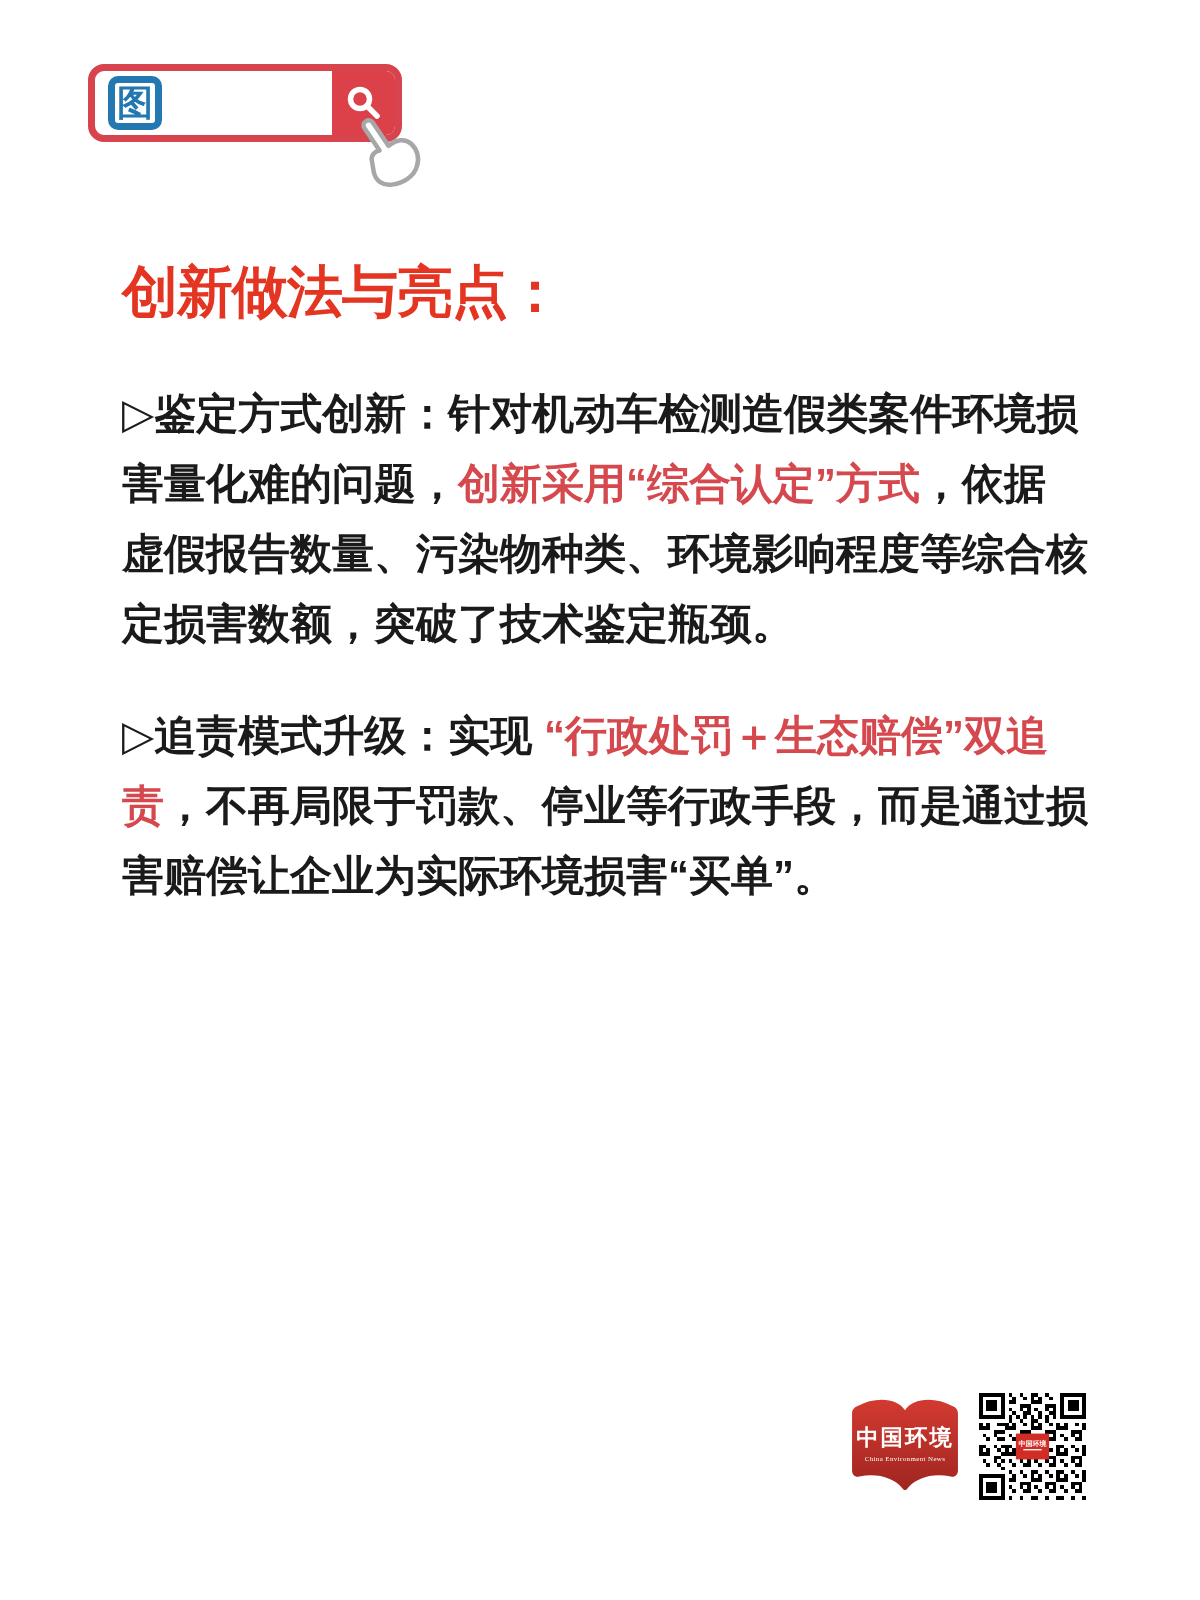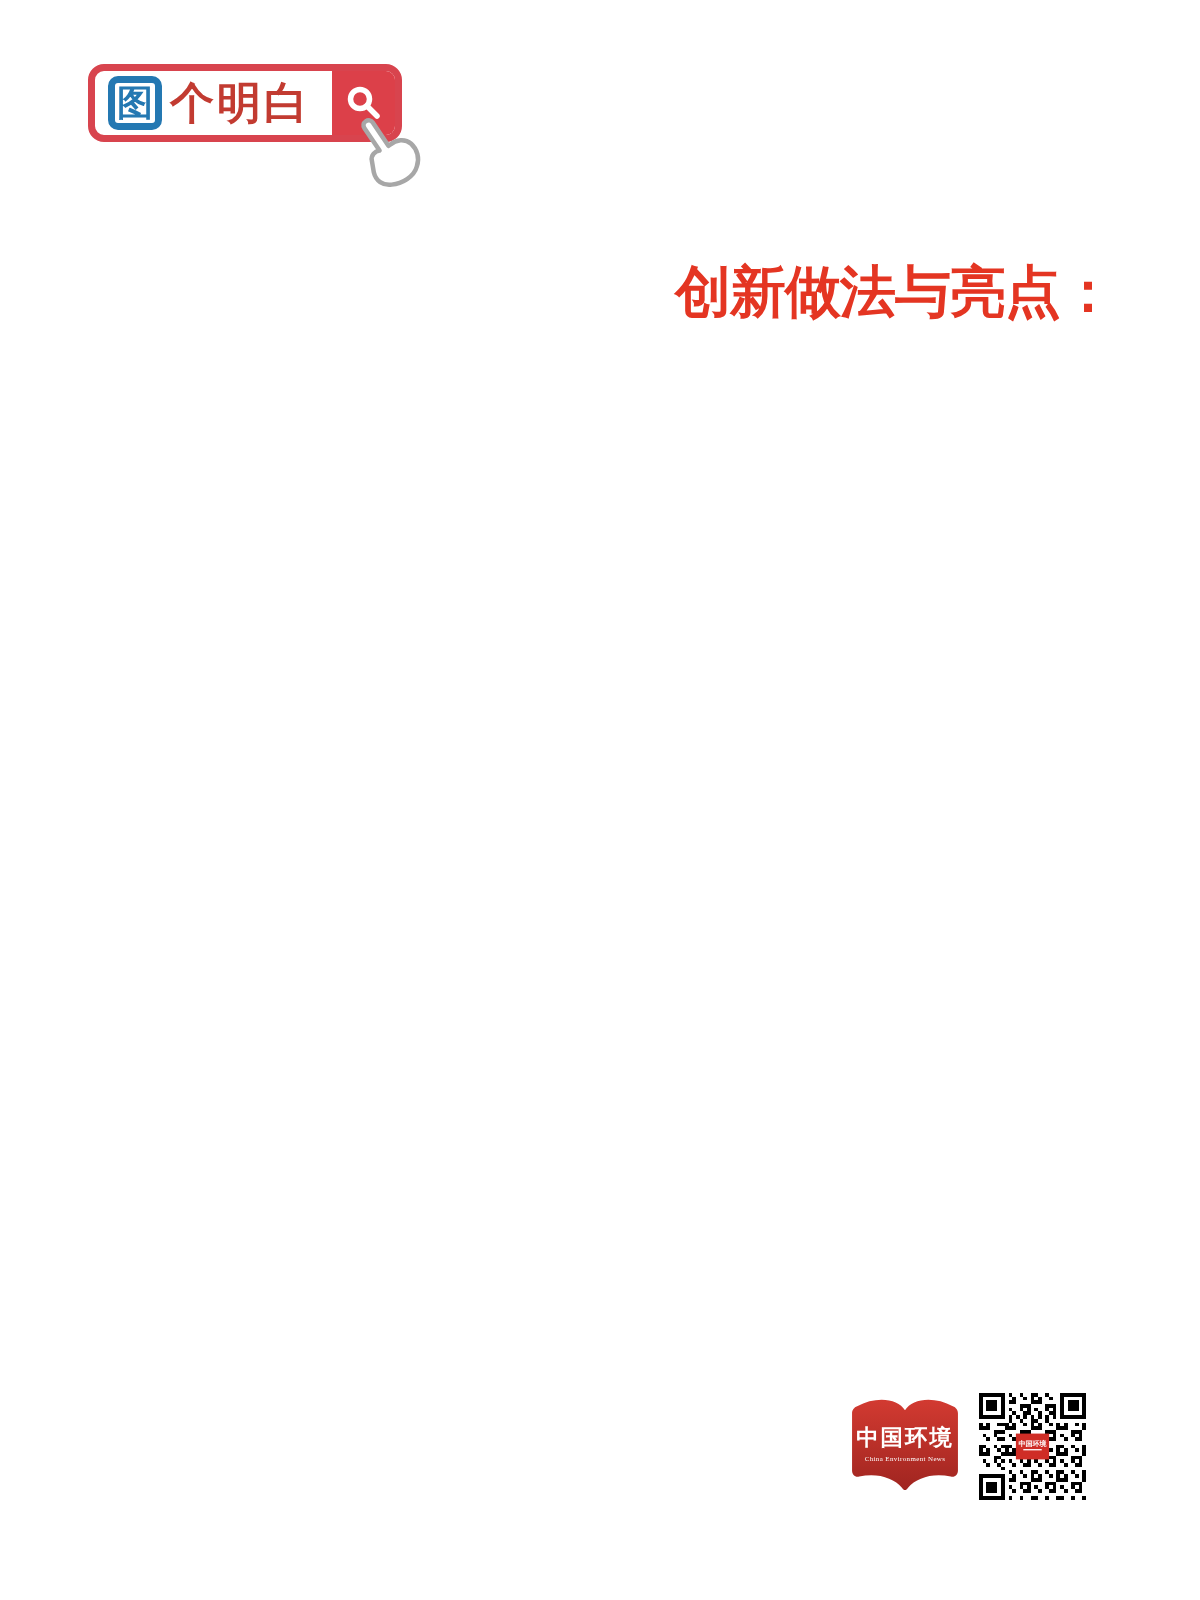--- a/index.html
+++ b/index.html
@@ -25,21 +25,21 @@
     color:#c23b31;font-size:44px;font-weight:900;letter-spacing:3px;
     margin-left:8px;white-space:nowrap;
   }
   .search-btn{
     position:absolute;right:0;top:0;bottom:0;width:63px;background:#dc4049;
     display:flex;align-items:center;justify-content:center;
   }
   .hand{position:absolute;left:346px;top:108px;width:76px;height:84px;pointer-events:none;}
 
   
-  .content{position:absolute;left:115px;top:256px;width:1000px;text-align:right;}
+  .content{position:absolute;left:122px;top:256px;width:1000px;}
   .title{
     color:#e43522;font-size:56px;font-weight:800;letter-spacing:-1px;
     line-height:1.3;margin:0 0 50px 0;
   }
   .para{
     font-size:42px;line-height:70px;color:#1a1a1a;font-weight:700;
     letter-spacing:0;margin:0 0 42px 0;white-space:pre-wrap;
   }
   .para .hl{color:#d5494e;}
 
@@ -50,21 +50,20 @@
 </head>
 <body>
 
 <div class="page">
 
   <div class="brand">
     <div class="pill">
       <div class="tu-box">
         <span>图</span>
       </div>
-      <div class="wordmark">个明白</div>
       <div class="search-btn">
         <svg width="38" height="38" viewBox="0 0 38 38">
           <circle cx="15" cy="15" r="9.5" fill="none" stroke="#ffffff" stroke-width="5.5"></circle>
           <line x1="22" y1="22" x2="32" y2="32" stroke="#ffffff" stroke-width="5.5" stroke-linecap="round"></line>
         </svg>
       </div>
     </div>
   </div>
 
   <div class="hand">
@@ -72,20 +71,27 @@
       <g transform="rotate(-34 38 42)">
         <path d="M39,8 C36,8 34,10 34,13 L34,40 C30,38 24,39 22,44 L17,55
                  C14,63 17,71 25,75 C34,80 48,81 56,74 C63,69 66,60 64,52
                  C62,44 54,40 46,41 L44,41 L44,13 C44,10 42,8 39,8 Z" fill="#ffffff" stroke="#a7a7a7" stroke-width="4.5" stroke-linejoin="round"></path>
       </g>
     </svg>
   </div>
 
   <div class="content">
     <h1 class="title">创新做法与亮点：</h1>
+    <p class="para"><span>▷鉴定方式创新：针对机动车检测造假类案件环境损
+害量化难的问题，</span><span class="hl">创新采用“综合认定”方式</span><span>，依据
+虚假报告数量、污染物种类、环境影响程度等综合核
+定损害数额，突破了技术鉴定瓶颈。</span></p>
+    <p class="para"><span>▷追责模式升级：实现 </span><span class="hl">“行政处罚＋生态赔偿”双追
+责</span><span>，不再局限于罚款、停业等行政手段，而是通过损
+害赔偿让企业为实际环境损害“买单”。</span></p>
   </div>
 
   <div class="cen-logo">
     <svg width="112" height="112" viewBox="0 0 110 108">
       <defs>
         <linearGradient id="bookGrad" x1="0" y1="0" x2="0" y2="1">
           <stop offset="0" stop-color="#d23a31"></stop>
           <stop offset="1" stop-color="#a02520"></stop>
         </linearGradient>
       </defs>

